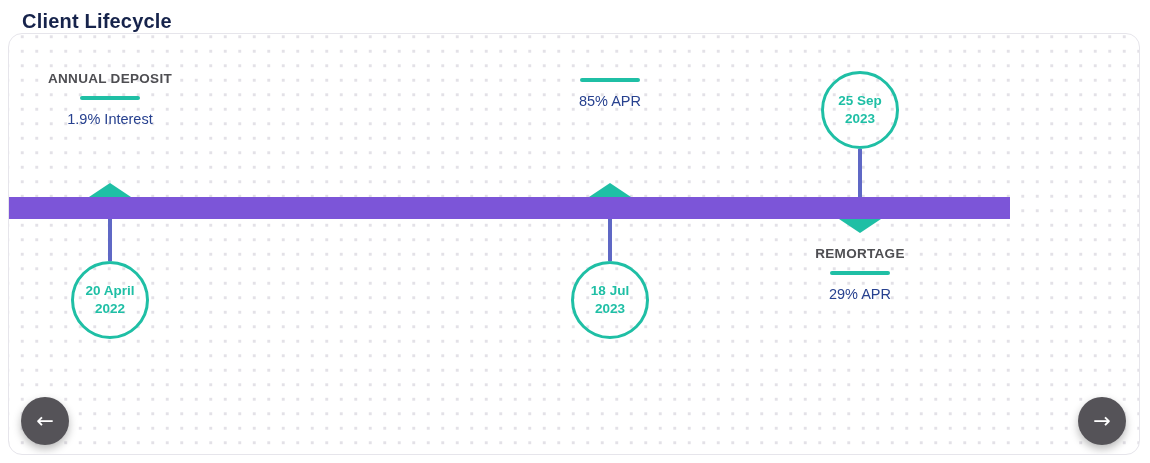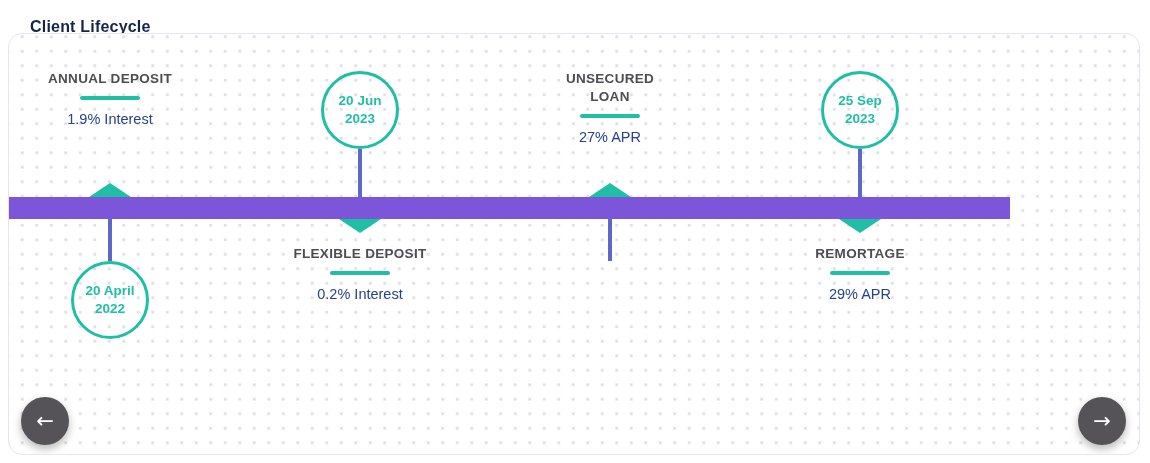--- a/index.html
+++ b/index.html
@@ -14,22 +14,22 @@
   html, body { margin: 0; padding: 0; }
   body {
     width: 1150px; height: 463px;
     background: #ffffff;
     font-family: "Liberation Sans", sans-serif;
     position: relative;
     overflow: hidden;
   }
   .page-title {
     position: absolute; left: 22px; top: 10px;
-    font-size: 16px; font-weight: bold; color: var(--title-navy);
-    margin: 8px; letter-spacing: 0.2px;
+    font-size: 20px; font-weight: bold; color: var(--title-navy);
+    margin: 0; letter-spacing: 0.2px;
   }
   .card {
     position: absolute; left: 8px; top: 33px;
     width: 1132px; height: 422px;
     background-color: #ffffff;
     background-image: radial-gradient(circle, #E3E1E7 1.4px, transparent 1.6px);
     background-size: 14.5px 14.5px;
     background-position: 6px 10px;
     border: 1px solid #E6E5EB;
     border-radius: 14px;
@@ -132,41 +132,31 @@
       <div class="label-underline"></div>
       <div class="event-value">1.9% Interest</div>
     </div>
     <div class="tri tri-up"></div>
     <div class="connector"></div>
     <div class="date-circle">
       <span class="date-text">20 April 2022</span>
     </div>
   </div>
 
-  <div class="event event-2 down">
-    <div class="date-circle">
-      <span class="date-text">20 Jun 2023</span>
-    </div>
-    <div class="connector"></div>
-    <div class="tri tri-down"></div>
-    <div class="label-block">
-      <div class="event-label">FLEXIBLE DEPOSIT</div>
-      <div class="label-underline"></div>
-      <div class="event-value">0.2% Interest</div>
-    </div>
-  </div>
 
   <div class="event event-3 up">
     <div class="label-block">
-      <div class="event-label">UNSECURED LOAN</div>
       <div class="label-underline"></div>
-      <div class="event-value">27% APR</div>
+      <div class="event-value">85% APR</div>
     </div>
     <div class="tri tri-up"></div>
     <div class="connector"></div>
+    <div class="date-circle">
+      <span class="date-text">18 Jul 2023</span>
+    </div>
   </div>
 
   <div class="event event-4 down">
     <div class="date-circle">
       <span class="date-text">25 Sep 2023</span>
     </div>
     <div class="connector"></div>
     <div class="tri tri-down"></div>
     <div class="label-block">
       <div class="event-label">REMORTAGE</div>

